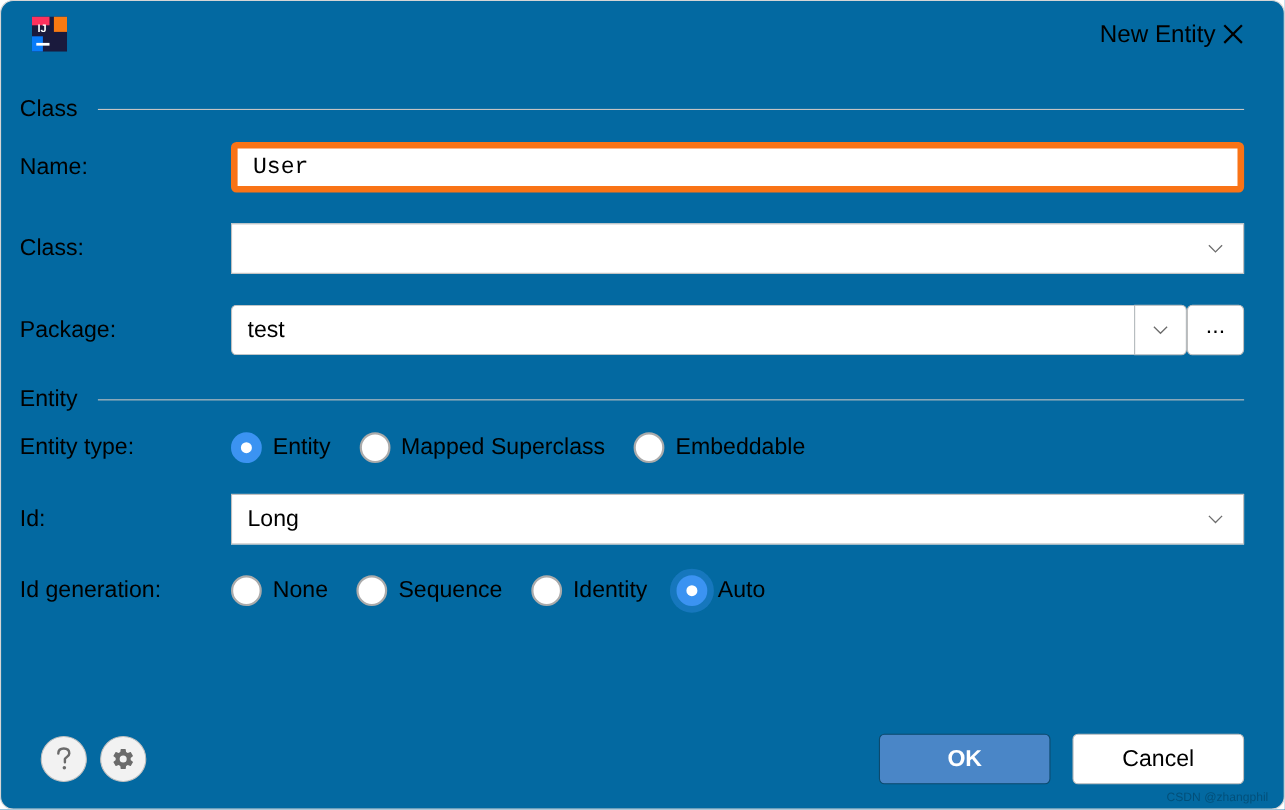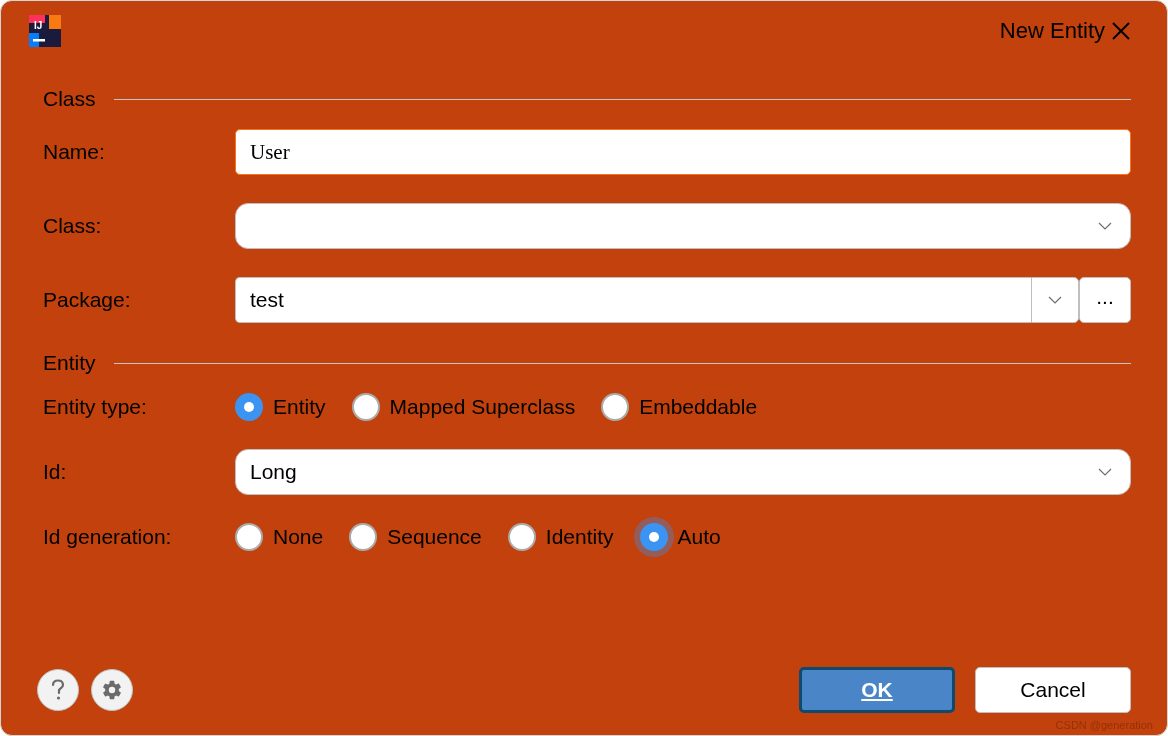--- a/index.html
+++ b/index.html
@@ -12,21 +12,21 @@
       font-size: 20px;
       color: #000;
       background: #fff;
       width: 1168px;
       height: 736px;
       overflow: hidden;
     }
     .dialog {
       width: 1168px;
       height: 736px;
-      background: #c2410c;
+      background: #0369a1;
       border: 1px solid #d5d5d5;
       border-radius: 12px;
       display: flex;
       flex-direction: column;
       position: relative;
     }
     .titlebar {
       display: flex;
       align-items: center;
       padding: 14px 20px 12px 28px;
@@ -49,21 +49,21 @@
     .close-btn {
       width: 32px;
       height: 32px;
       display: flex;
       align-items: center;
       justify-content: center;
       cursor: pointer;
       margin-right: 10px;
     }
     .content {
-      padding: 10px 36px 20px 42px;
+      padding: 10px 36px 20px 17px;
       flex: 1;
     }
     .section-header {
       display: flex;
       align-items: center;
       margin-top: 18px;
       margin-bottom: 18px;
     }
     .section-label {
       font-size: 21px;
@@ -81,33 +81,33 @@
       margin-bottom: 28px;
     }
     .form-label {
       width: 192px;
       font-size: 21px;
       flex-shrink: 0;
     }
     .text-input {
       flex: 1;
       height: 46px;
-      border: 1px solid #f97316;
+      border: 6px solid #f97316;
       border-radius: 5px;
       background: #fff;
       padding: 0 14px;
       font-size: 21px;
-      font-family: Liberation Serif, serif;
+      font-family: Liberation Mono, monospace;
       outline: none;
     }
     .dropdown {
       flex: 1;
       height: 46px;
       border: 1px solid #bfbfbf;
-      border-radius: 13px;
+      border-radius: 0;
       background: #fff;
       padding: 0 14px;
       font-size: 21px;
       display: flex;
       align-items: center;
       position: relative;
       cursor: pointer;
     }
     .dropdown .dd-text {
       flex: 1;
@@ -232,24 +232,23 @@
       font-size: 21px;
       font-family: inherit;
       cursor: pointer;
       margin-left: 20px;
       display: flex;
       align-items: center;
       justify-content: center;
     }
     .btn-primary {
       background: #4a86c7;
-      border: 3px solid #0c4a6e;
+      border: 1px solid #0c4a6e;
       color: #fff;
       font-weight: 600;
-      text-decoration: underline;
     }
     .btn-secondary {
       background: #fff;
       border: 1px solid #bfbfbf;
       color: #000;
     }
     .watermark {
       position: absolute;
       right: 14px;
       bottom: 4px;
@@ -395,14 +394,14 @@
     </div>
     <div class="spacer"></div>
     <div class="btn btn-primary">
       <span>OK</span>
     </div>
     <div class="btn btn-secondary">
       <span>Cancel</span>
     </div>
   </div>
 
-  <div class="watermark">CSDN @generation</div>
+  <div class="watermark">CSDN @zhangphil</div>
 </div>
 
 </body></html>

